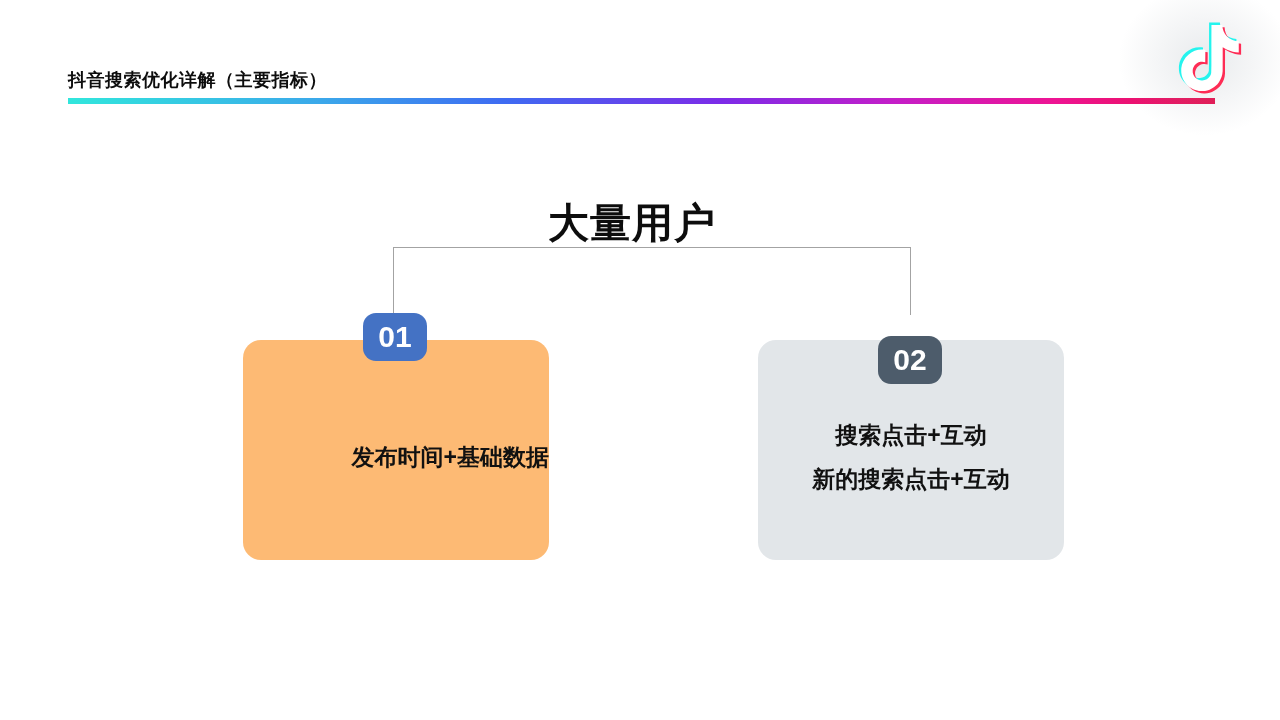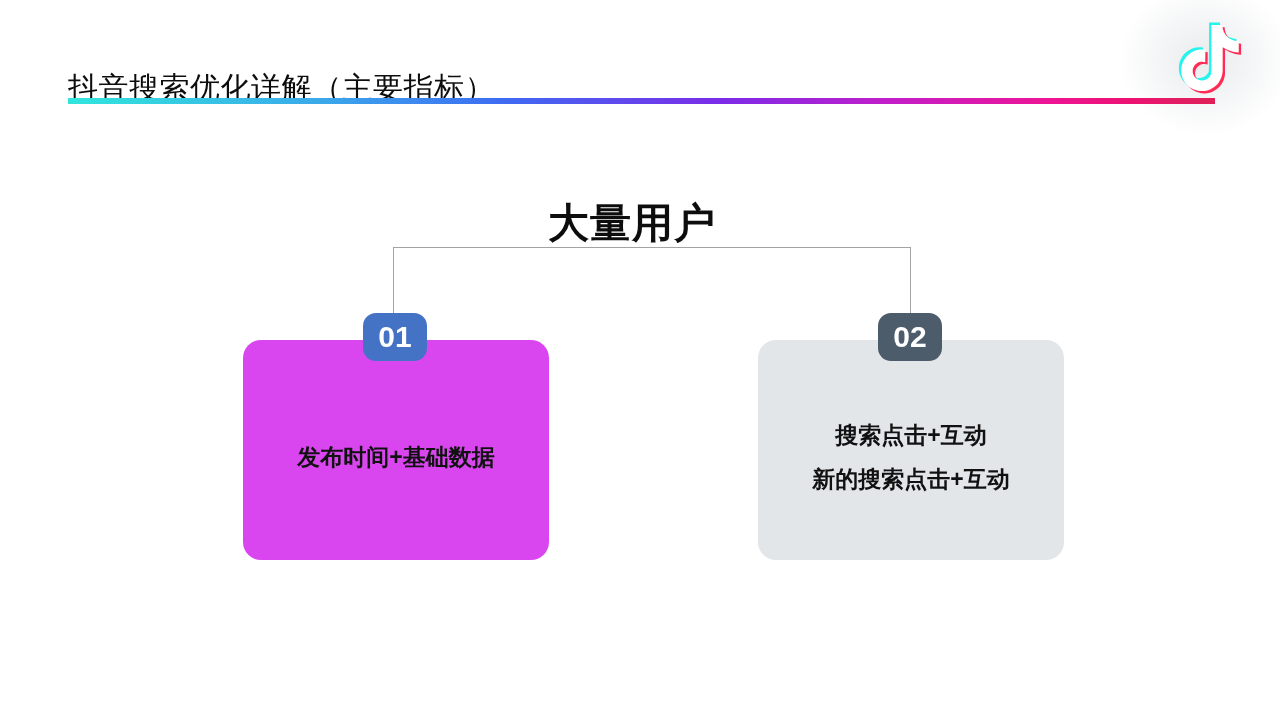--- a/index.html
+++ b/index.html
@@ -8,21 +8,21 @@
     background: #ffffff;
     font-family: "Liberation Sans", "DejaVu Sans", sans-serif;
     overflow: hidden;
     position: relative;
   }
   .slide { position: absolute; inset: 0; width: 1280px; height: 720px; }
 
   
   .slide-title {
     position: absolute; left: 68px; top: 68px;
-    font-size: 30px; font-weight: normal; color: #0d0d0d;
+    font-size: 18px; font-weight: bold; color: #0d0d0d;
     letter-spacing: 0.5px; margin: 0; white-space: nowrap;
   }
   .title-underline {
     position: absolute; left: 68px; top: 98px;
     width: 1147px; height: 6px;
     
     background: #3E6BF2;
   }
 
   
@@ -64,21 +64,21 @@
 
   
   .badge {
     position: absolute; top: 313px; width: 64px; height: 48px;
     border-radius: 13px;
     display: flex; align-items: center; justify-content: center;
     color: #ffffff; font-size: 30px; font-weight: bold;
     background: #4472c4; 
   }
   .badge-1 { left: 363px; }
-  .badge-2 { left: 878px; }
+  .badge-2 { left: 878px; margin-top: 23px; }
 </style>
 </head>
 <body>
 
 <div class="slide">
 
   <h1 class="slide-title">抖音搜索优化详解（主要指标）</h1>
   <div class="title-underline" style="background: linear-gradient(to right, rgb(49, 230, 220) 0%, rgb(59, 168, 234) 22%, rgb(62, 107, 242) 38%, rgb(124, 43, 232) 57%, rgb(196, 30, 200) 72%, rgb(238, 20, 147) 86%, rgb(232, 16, 78) 100%);"></div>
 
   <div class="corner-glow"></div>
@@ -91,21 +91,21 @@
       </g>
     </svg>
   </div>
 
   <div class="root-label">大量用户</div>
 
   <div class="connector connector-h" style="background: rgb(163, 163, 163);"></div>
   <div class="connector connector-v-left" style="background: rgb(163, 163, 163);"></div>
   <div class="connector connector-v-right" style="background: rgb(163, 163, 163);"></div>
 
-  <section class="card card-left" style="background: #d946ef;">
+  <section class="card card-left" style="background: #fdba74; align-items: flex-end;">
     <p class="card-line">发布时间+基础数据</p>
   </section>
   <div class="badge badge-1" style="background: rgb(68, 114, 196);">01</div>
 
   <section class="card card-right" style="background: rgb(226, 230, 233);">
     <p class="card-line">搜索点击+互动</p>
     <p class="card-line">新的搜索点击+互动</p>
   </section>
   <div class="badge badge-2" style="background: rgb(77, 92, 107);">02</div>
 

